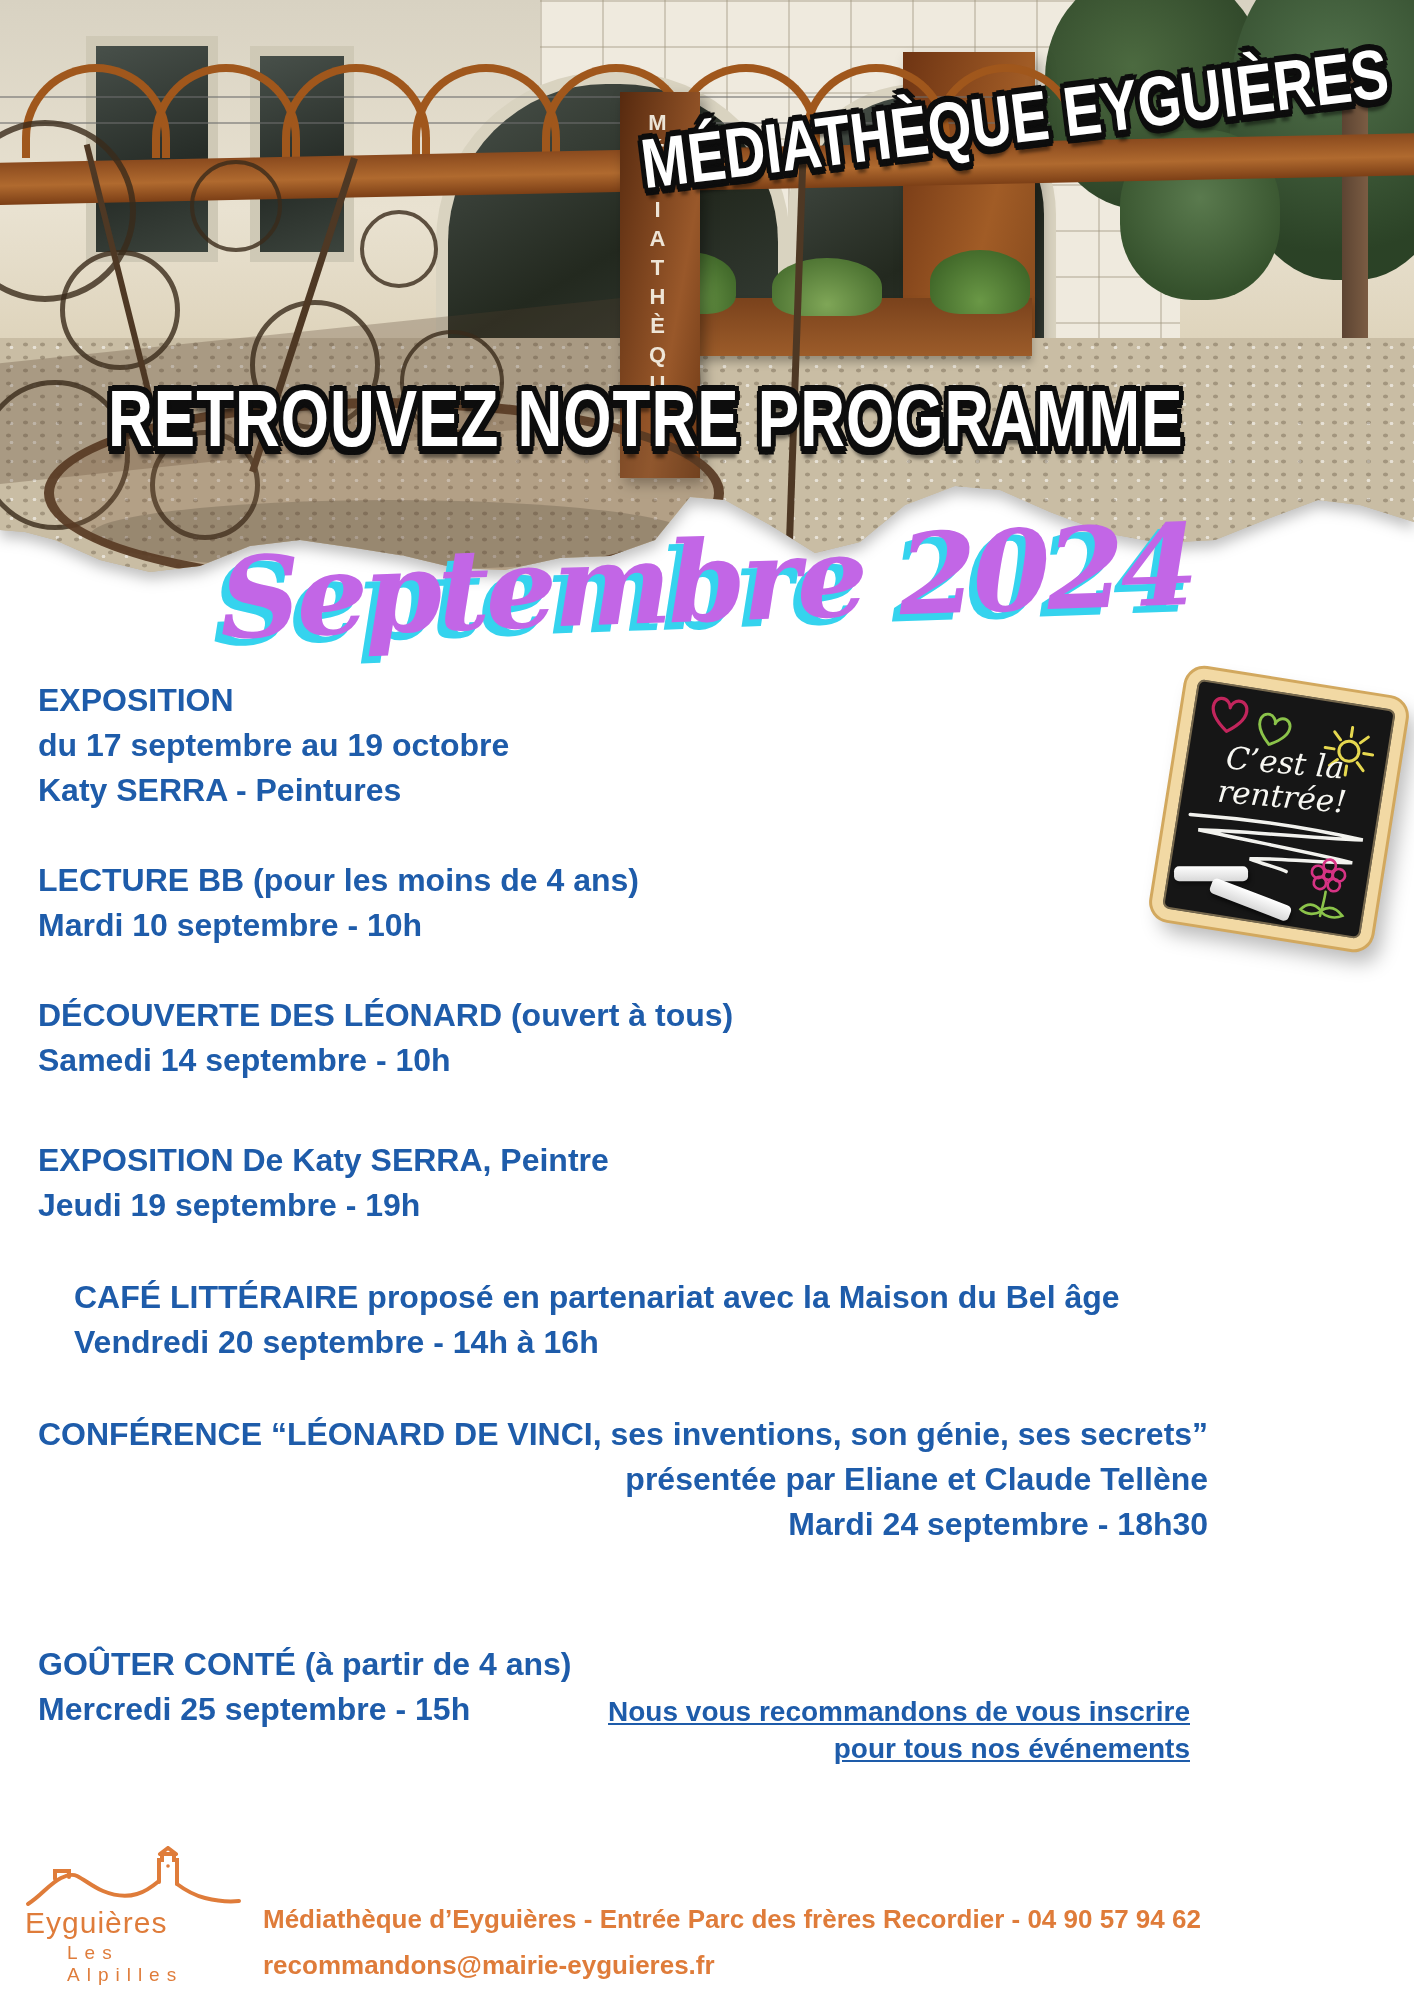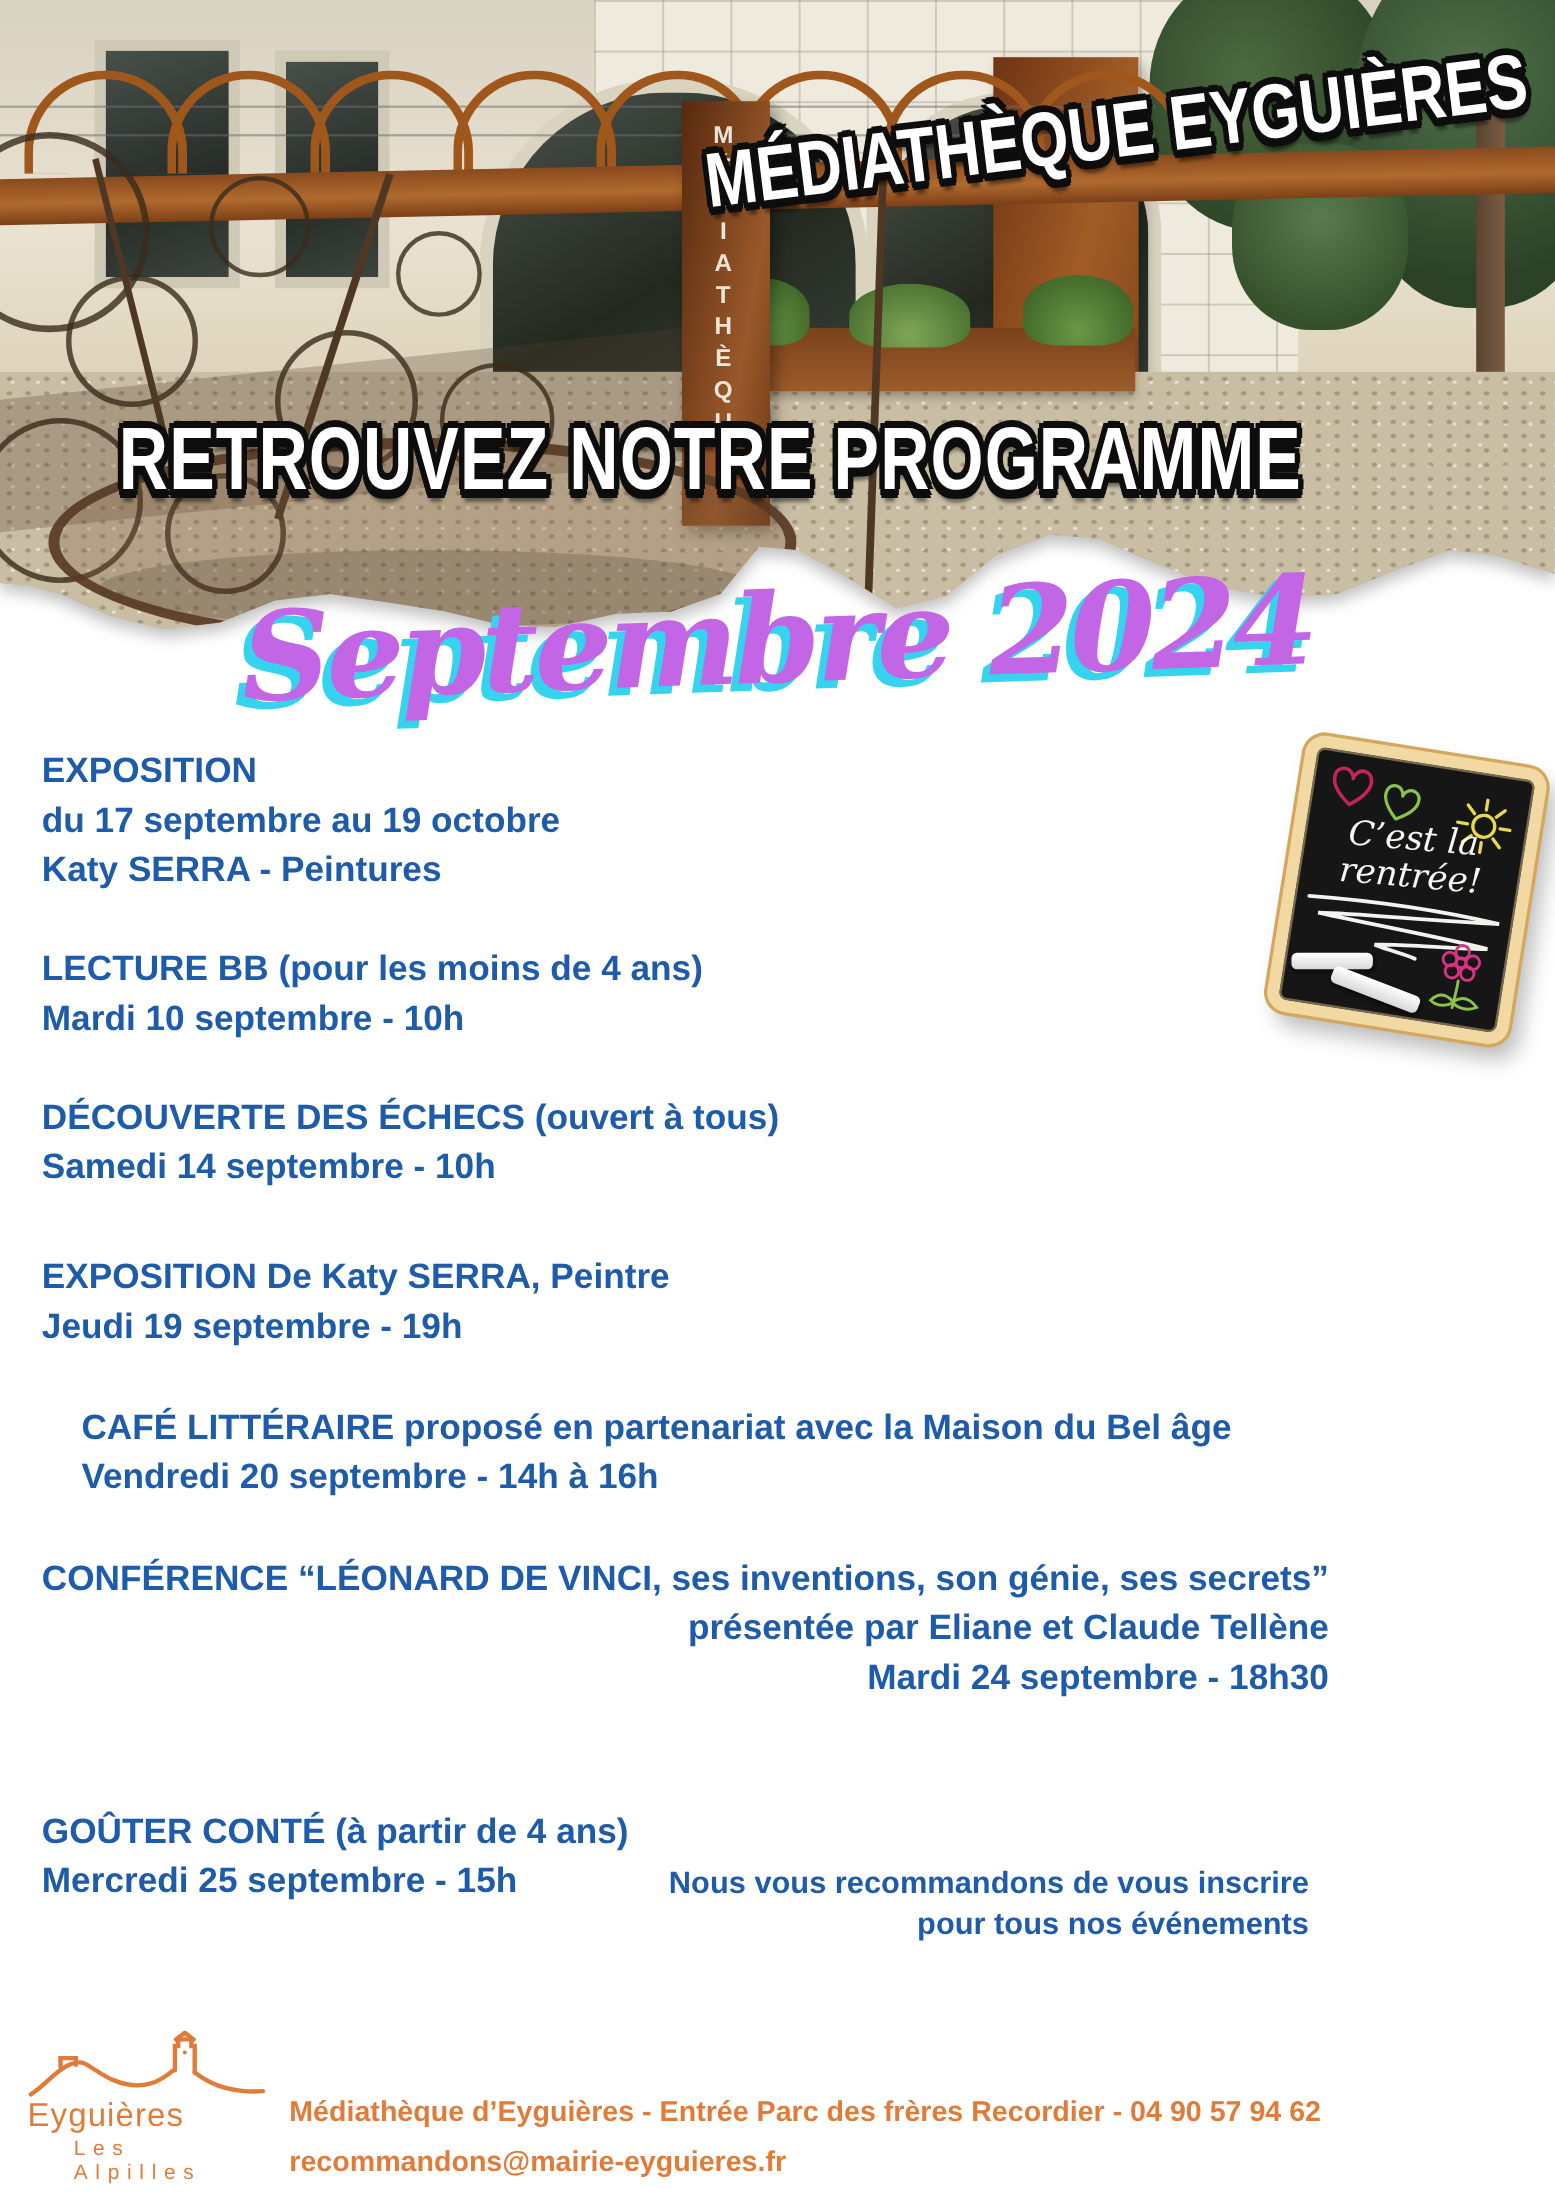--- a/index.html
+++ b/index.html
@@ -92,21 +92,21 @@
   .chalk1{left:6px;bottom:34px;width:74px;height:15px;transform:rotate(-9deg);}
   .chalk2{left:44px;bottom:14px;width:84px;height:16px;transform:rotate(12deg);}
 
   
   .events{position:absolute;left:38px;top:0;width:1356px;color:#1e5caa;font-weight:bold;}
   .event{position:absolute;left:0;font-size:32px;line-height:45px;white-space:nowrap;}
   .e0{top:678px;} .e1{top:858px;} .e2{top:993px;} .e3{top:1138px;}
   .e4{top:1275px;margin-left:36px;} .e5{top:1412px;text-align:right;} .e6{top:1602px;margin-top:40px;}
 
   .note{position:absolute;right:224px;top:1693px;text-align:right;color:#1e5caa;
-    font-weight:bold;font-size:28px;line-height:37px;}
+    font-weight:bold;font-size:28px;line-height:37px;text-decoration:underline;}
 
   
   .logo{position:absolute;left:25px;top:1846px;width:220px;}
   .logo-name{font-size:30px;color:#df7c3a;letter-spacing:1px;margin-top:-6px;}
   .logo-sub{font-size:19px;color:#df7c3a;letter-spacing:7px;margin-left:42px;margin-top:2px;}
   .contact{position:absolute;left:263px;top:1896px;color:#df7c3a;font-weight:bold;
     font-size:26px;line-height:46px;white-space:nowrap;}
 </style>
 </head>
 <body>
@@ -217,21 +217,21 @@
     <div class="event e0">
       <div>EXPOSITION</div>
       <div>du 17 septembre au 19 octobre</div>
       <div>Katy SERRA - Peintures</div>
     </div>
     <div class="event e1">
       <div>LECTURE BB (pour les moins de 4 ans)</div>
       <div>Mardi 10 septembre - 10h</div>
     </div>
     <div class="event e2">
-      <div>DÉCOUVERTE DES ÉCHECS (ouvert à tous)</div>
+      <div>DÉCOUVERTE DES LÉONARD (ouvert à tous)</div>
       <div>Samedi 14 septembre - 10h</div>
     </div>
     <div class="event e3">
       <div>EXPOSITION De Katy SERRA, Peintre</div>
       <div>Jeudi 19 septembre - 19h</div>
     </div>
     <div class="event e4">
       <div>CAFÉ LITTÉRAIRE proposé en partenariat avec la Maison du Bel âge</div>
       <div>Vendredi 20 septembre - 14h à 16h</div>
     </div>

